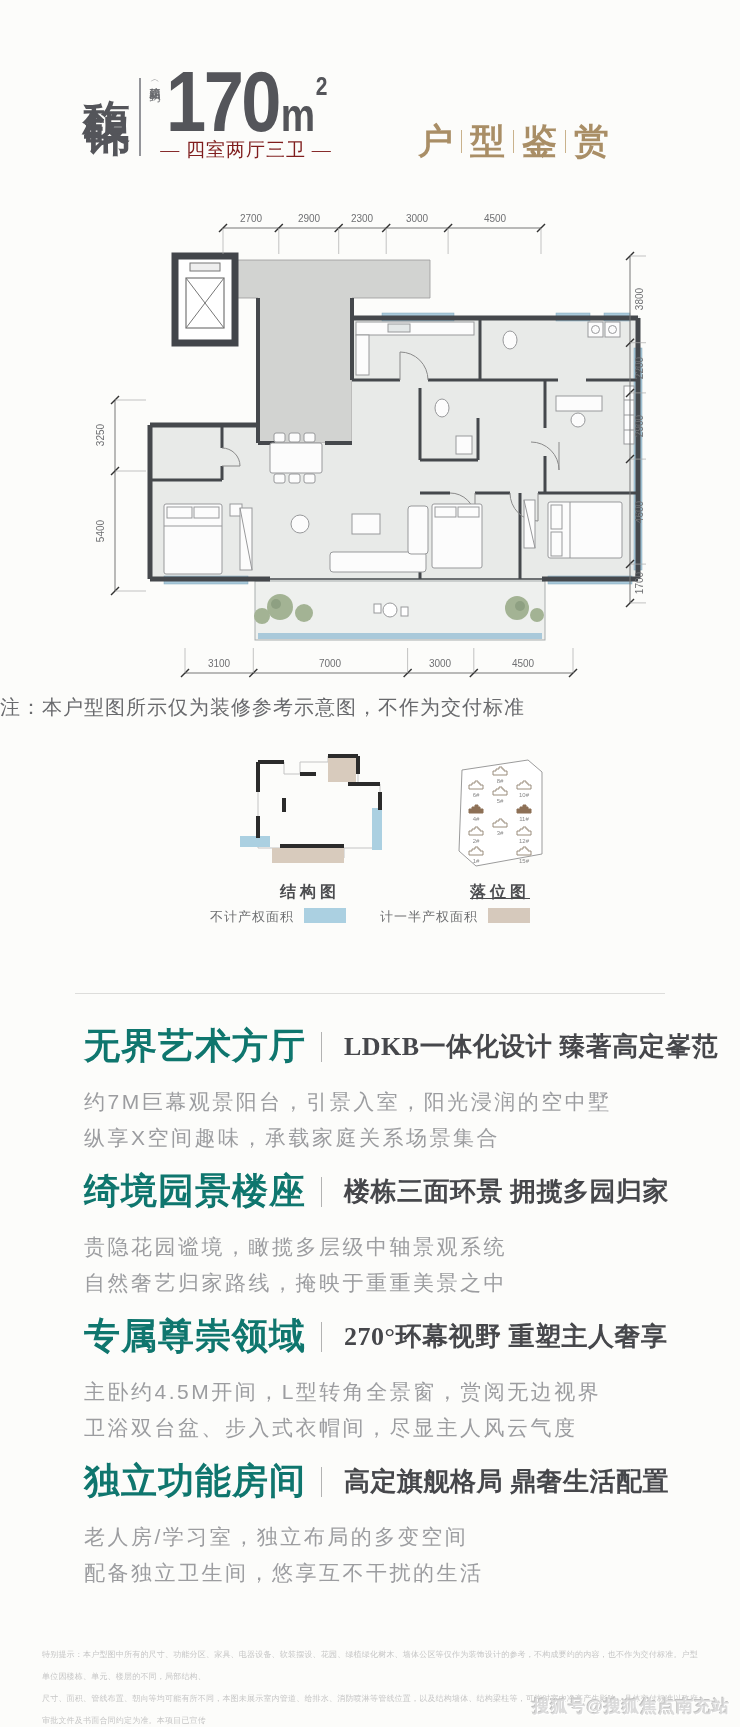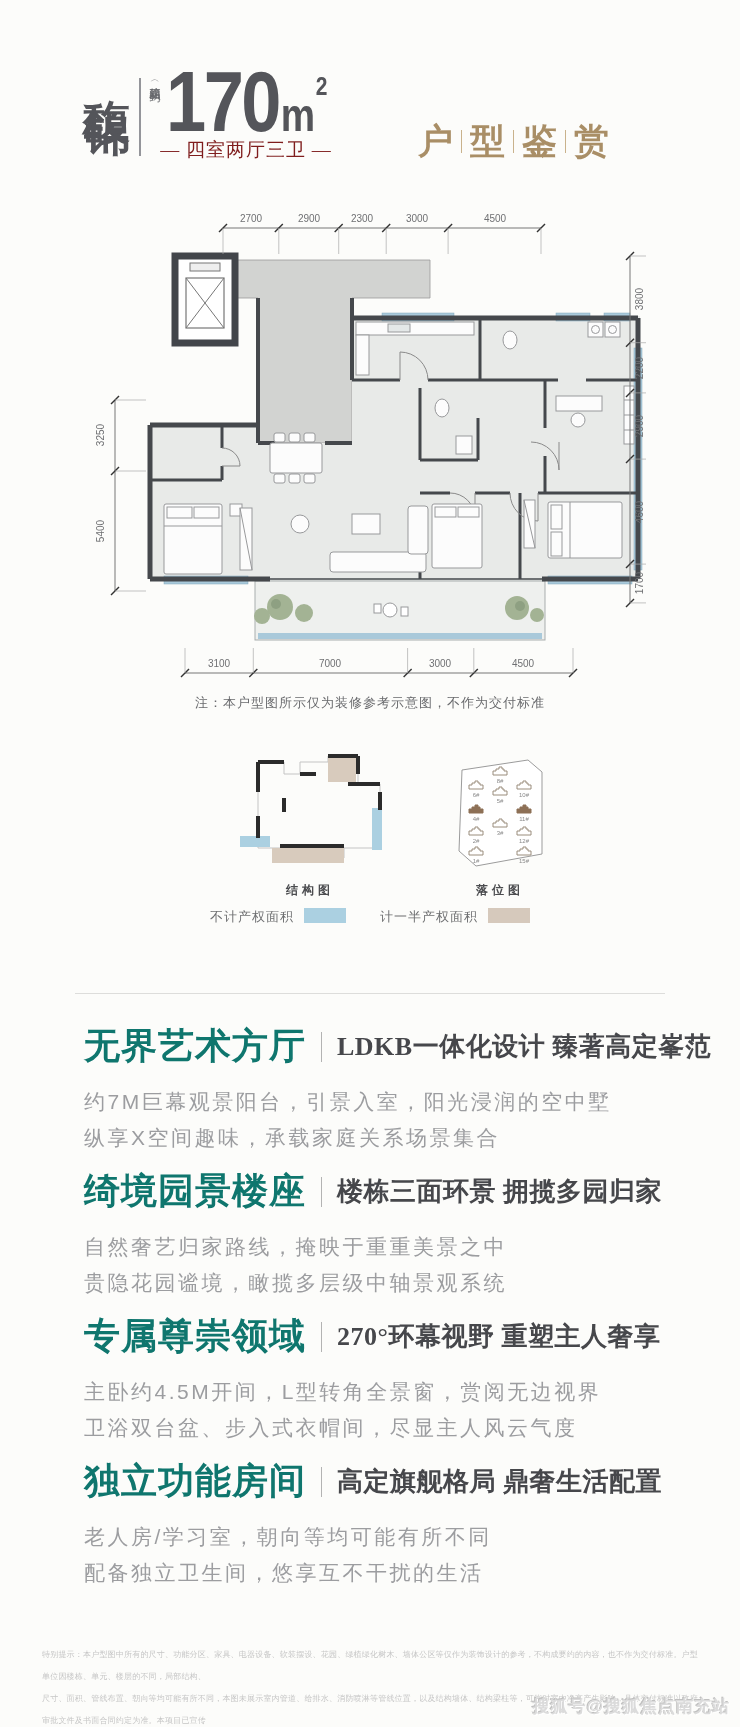--- a/index.html
+++ b/index.html
@@ -37,51 +37,51 @@
   .appreciation{
     left:418px;top:118px;display:flex;align-items:center;gap:8px;
   }
   .appreciation .ch{font-size:35px;font-weight:700;color:#a98e66;letter-spacing:0;}
   .appreciation .sep{width:1px;height:23px;background:#c9b28c;}
 
   
   .plan-svg{left:90px;top:208px;}
   .dim-text{font-size:10px;fill:#6f7073;font-family:"Liberation Sans","DejaVu Sans",sans-serif;}
   .plan-note{
-    left:0;right:0;top:694px;text-align:center;
-    font-size:13px;color:#696a6d;letter-spacing:1px;
+    left:0;right:0;top:694px;text-align:left;
+    font-size:20px;color:#696a6d;letter-spacing:1px;
   }
 
   
   .struct-svg{left:228px;top:748px;}
   .site-svg{left:452px;top:756px;}
   .diagram-caption{
-    font-size:12px;font-weight:700;color:#4b4c4f;letter-spacing:4px;text-align:center;
+    font-size:16px;font-weight:700;color:#4b4c4f;letter-spacing:4px;text-align:center;
   }
   .cap-struct{left:228px;top:882px;width:164px;}
-  .cap-site{left:452px;top:882px;width:96px;}
+  .cap-site{left:452px;top:882px;width:96px;text-decoration:underline;}
   .bnorm{fill:#ffffff;stroke:#9a8d7d;stroke-width:1;}
   .bhl{fill:#8d7056;stroke:#8d7056;stroke-width:1;}
   .btxt{font-size:6px;fill:#8a8a8a;font-family:"Liberation Sans","DejaVu Sans",sans-serif;}
 
   .legend-row{
     left:0;right:0;top:908px;display:flex;justify-content:center;align-items:center;gap:34px;
   }
   .legend-item{display:flex;align-items:flex-start;gap:10px;}
   .legend-item .lab{font-size:13px;color:#6f7072;letter-spacing:1px;}
   .legend-item .swatch{width:42px;height:15px;display:inline-block;}
 
   .divider-line{left:75px;top:993px;width:590px;height:1px;background:#dddddb;}
 
   
   .section{left:84px;width:580px;}
   .sec-title-row{display:flex;align-items:center;}
   .sec-title{font-size:36px;font-weight:700;color:#0f766e;letter-spacing:1px;white-space:nowrap;}
   .sec-sep{width:1px;height:30px;background:#b3b3b3;margin:0 15px;flex:0 0 auto;}
-  .sec-subtitle{font-size:26px;font-weight:700;color:#46474b;letter-spacing:.5px;white-space:nowrap;}
+  .sec-subtitle{font-size:26px;font-weight:700;color:#46474b;letter-spacing:.5px;white-space:nowrap;margin-left:7px;}
   .sec-body{margin-top:13px;font-size:21px;color:#9c9da0;letter-spacing:2.5px;line-height:36px;}
   .sec-1{top:1022px;} .sec-2{top:1167px;} .sec-3{top:1312px;} .sec-4{top:1457px;}
 
   
   .disclaimer{
     left:42px;width:658px;top:1644px;
     font-size:8px;color:#c6c6c6;line-height:22px;letter-spacing:.2px;
   }
   .watermark{
     right:10px;top:1695px;
@@ -436,22 +436,22 @@
   </div>
 </div>
 
 <div class="abs section sec-2">
   <div class="sec-title-row">
     <span class="sec-title serif">绮境园景楼座</span>
     <span class="sec-sep"></span>
     <span class="sec-subtitle serif">楼栋三面环景 拥揽多园归家</span>
   </div>
   <div class="sec-body">
+    <div>贵隐花园谧境，瞰揽多层级中轴景观系统</div>
     <div>自然奢艺归家路线，掩映于重重美景之中</div>
-    <div>贵隐花园谧境，瞰揽多层级中轴景观系统</div>
   </div>
 </div>
 
 <div class="abs section sec-3">
   <div class="sec-title-row">
     <span class="sec-title serif">专属尊崇领域</span>
     <span class="sec-sep"></span>
     <span class="sec-subtitle serif">270°环幕视野 重塑主人奢享</span>
   </div>
   <div class="sec-body">
@@ -460,21 +460,21 @@
   </div>
 </div>
 
 <div class="abs section sec-4">
   <div class="sec-title-row">
     <span class="sec-title serif">独立功能房间</span>
     <span class="sec-sep"></span>
     <span class="sec-subtitle serif">高定旗舰格局 鼎奢生活配置</span>
   </div>
   <div class="sec-body">
-    <div>老人房/学习室，朝向等均可能有所不同</div>
+    <div>老人房/学习室，独立布局的多变空间</div>
     <div>配备独立卫生间，悠享互不干扰的生活</div>
   </div>
 </div>
 
 <div class="abs disclaimer">
   <div>特别提示：本户型图中所有的尺寸、功能分区、家具、电器设备、软装摆设、花园、绿植绿化树木、墙体公区等仅作为装饰设计的参考，不构成要约的内容，也不作为交付标准。户型单位因楼栋、单元、楼层的不同，局部结构、</div>
   <div>尺寸、面积、管线布置、朝向等均可能有所不同，本图未展示室内管道、给排水、消防喷淋等管线位置，以及结构墙体、结构梁柱等，可能对室内净高产生影响，具体交付标准以政府审批文件及书面合同约定为准。本项目已宣传</div>
   <div>备案核准名为：中海青羊置业公园；开发商：成都光华城置业有限公司；本资料所发布内容为2024年9月前获悉信息，出卖人有不定期对宣传资料进行修改的权利，敬请留意最新资料。</div>
 </div>
 

